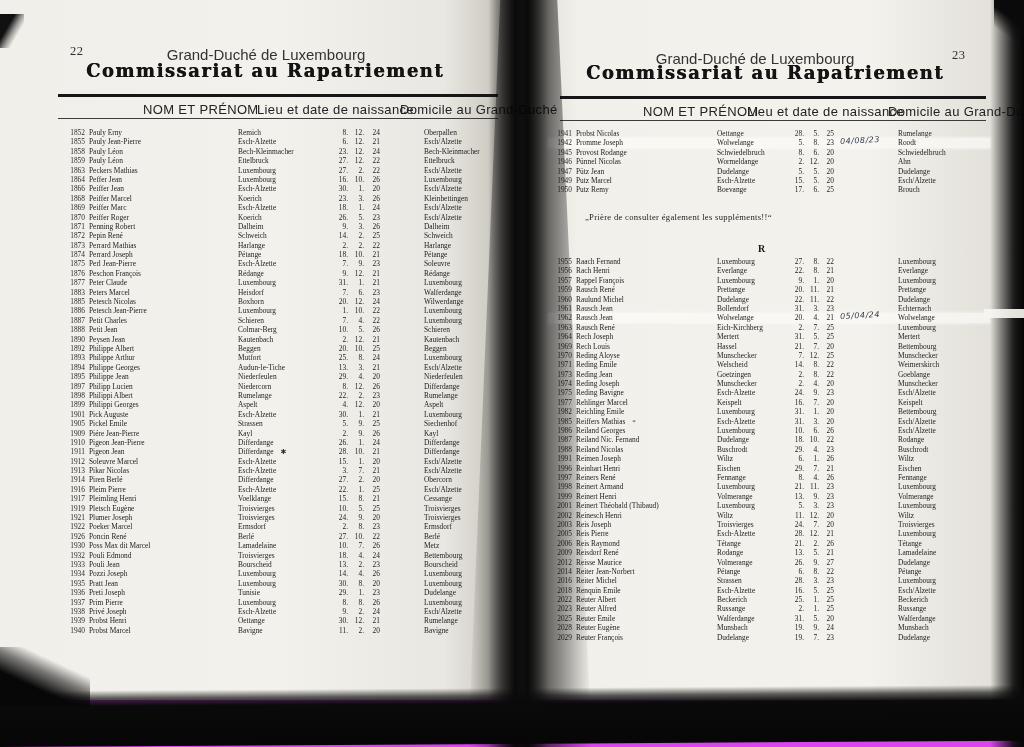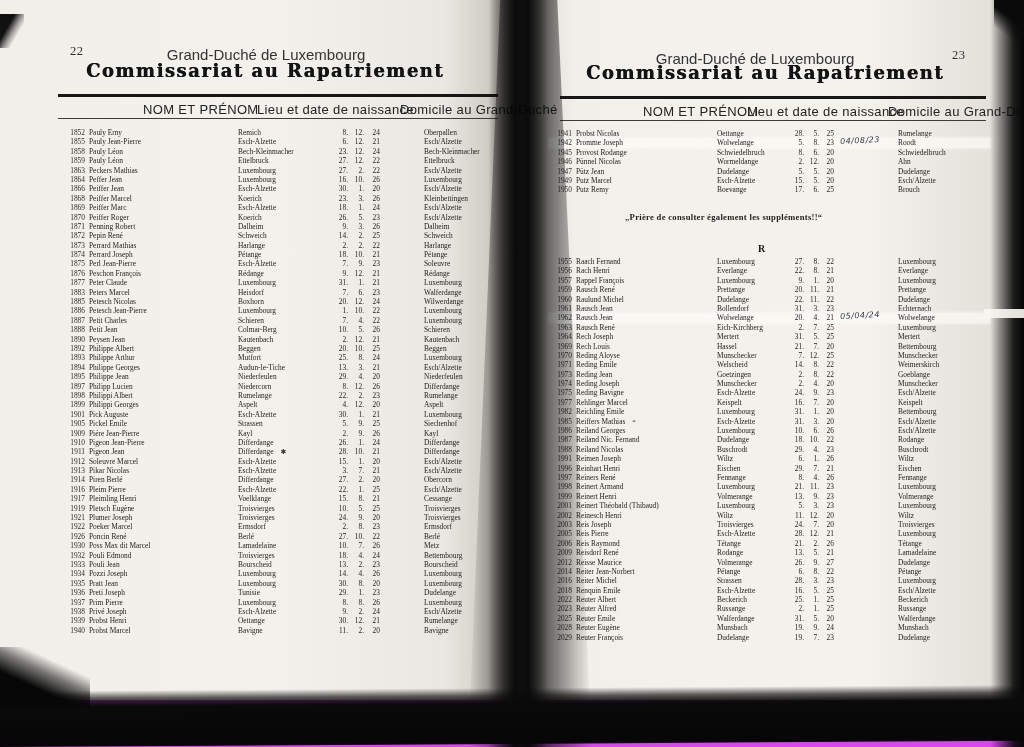--- a/index.html
+++ b/index.html
@@ -50,21 +50,21 @@
   .trow.hl{background:linear-gradient(to right,rgba(250,249,245,.95),rgba(250,249,245,.75));box-shadow:0 0 3px 1px rgba(250,249,245,.6);}
   .c-num{text-align:right;padding-right:4px;color:#2a2a2a;}
   .c-name{overflow:visible;}
   .c-birth{overflow:visible;}
   .c-d,.c-m{text-align:right;}
   .c-y{text-align:right;}
   .c-dom{overflow:visible;}
   .mark{margin-left:7px;font-size:7px;color:#333;}
   .annot{position:absolute;left:292px;top:-2px;font-family:"DejaVu Sans",sans-serif;font-style:italic;
     font-size:8px;color:#34394a;transform:rotate(-3deg);letter-spacing:.5px;white-space:nowrap;}
-  .note-line{position:absolute;z-index:2;font-size:8.6px;font-weight:700;color:#1d1d1d;letter-spacing:.3px;white-space:nowrap;margin-left:40px;}
+  .note-line{position:absolute;z-index:2;font-size:8.6px;font-weight:400;color:#1d1d1d;letter-spacing:.3px;white-space:nowrap;}
   .section-letter{position:absolute;z-index:2;font-size:10px;font-weight:700;color:#161616;}
 </style>
 </head>
 <body>
 
 <div class="scan">
 
   <div class="page page-left"></div>
   <div class="page page-right"></div>
 

